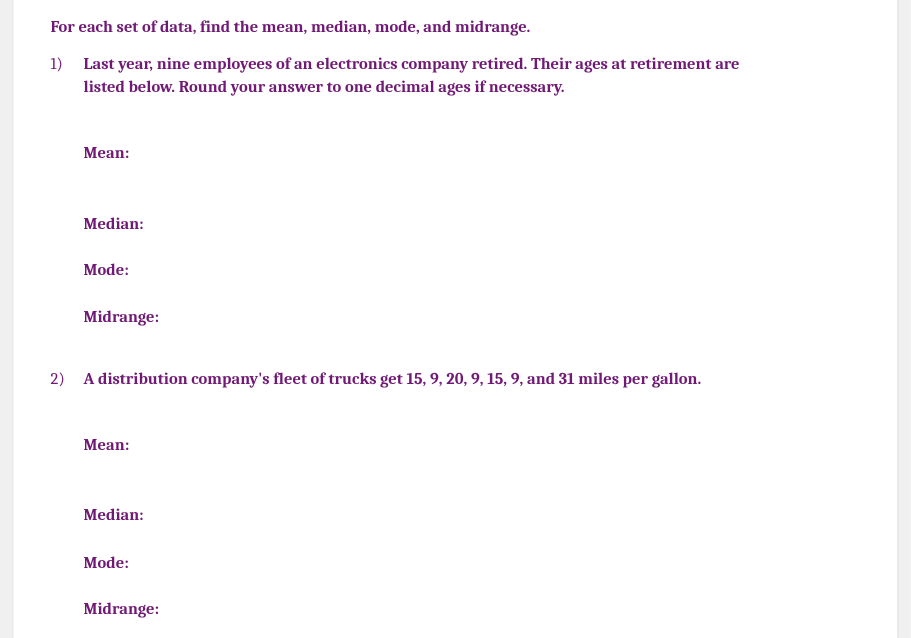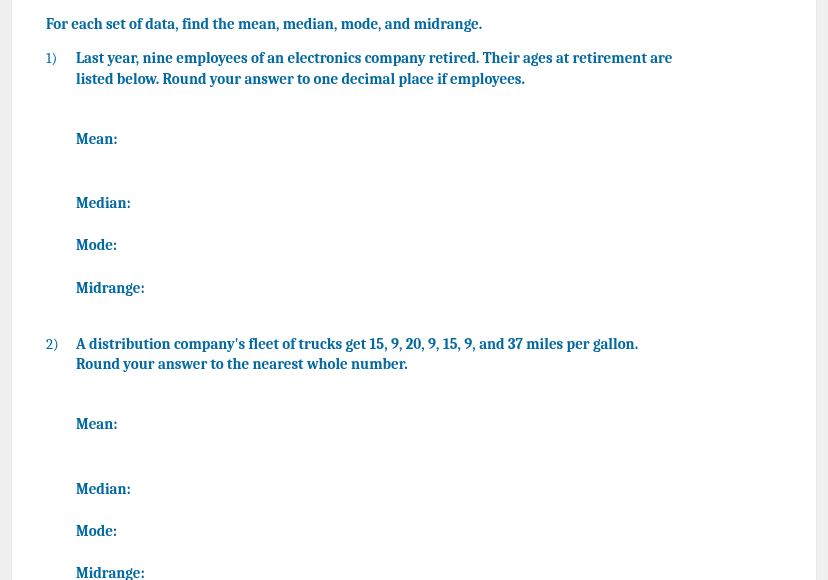--- a/index.html
+++ b/index.html
@@ -15,21 +15,21 @@
       display: flex;
       align-items: flex-start;
       justify-content: center;
       padding: 0 12px;
     }
     .page {
       background: #ffffff;
       width: 100%;
       height: 100%;
       padding: 14px 34px 14px 34px;
-      color: #0369a1;
+      color: #701a75;
       font-size: 15px;
       line-height: 1.35;
       box-shadow: 0 0 1px rgba(0,0,0,0.2);
     }
     .instructions {
       font-weight: bold;
       margin-bottom: 14px;
     }
     .problem {
       display: flex;
@@ -61,35 +61,34 @@
 <body>
 
 <div class="page">
   <div class="instructions">For each set of data, find the mean, median, mode, and midrange.</div>
 
   <div class="problem problem-1">
     <div class="problem-number">1)</div>
     <div class="problem-body">
       <div class="problem-text">
         <div>Last year, nine employees of an electronics company retired. Their ages at retirement are</div>
-        <div>listed below. Round your answer to one decimal place if employees.</div>
+        <div>listed below. Round your answer to one decimal ages if necessary.</div>
       </div>
       <div class="stat-line mean-gap">Mean:</div>
       <div class="stat-line">Median:</div>
       <div class="stat-line">Mode:</div>
       <div class="stat-line">Midrange:</div>
     </div>
   </div>
 
   <div class="problem">
     <div class="problem-number">2)</div>
     <div class="problem-body">
       <div class="problem-text">
-        <div>A distribution company's fleet of trucks get 15, 9, 20, 9, 15, 9, and 37 miles per gallon.</div>
-        <div>Round your answer to the nearest whole number.</div>
+        <div>A distribution company's fleet of trucks get 15, 9, 20, 9, 15, 9, and 31 miles per gallon.</div>
       </div>
       <div class="stat-line mean-gap">Mean:</div>
       <div class="stat-line">Median:</div>
       <div class="stat-line">Mode:</div>
       <div class="stat-line" style="margin-bottom:0">Midrange:</div>
     </div>
   </div>
 </div>
 
 </body></html>

